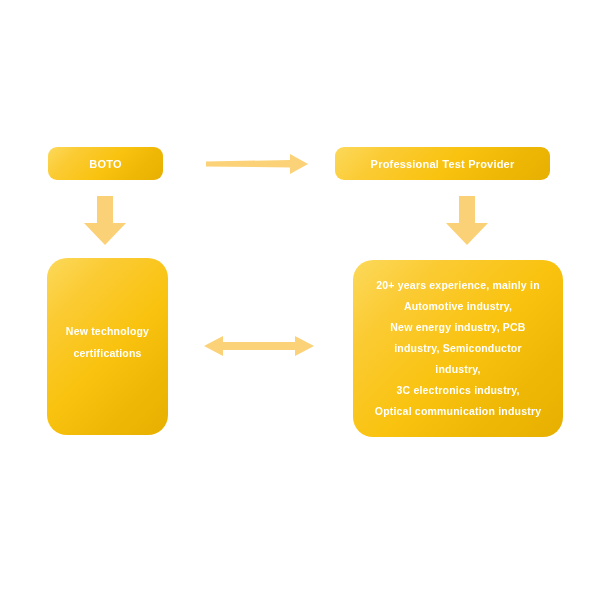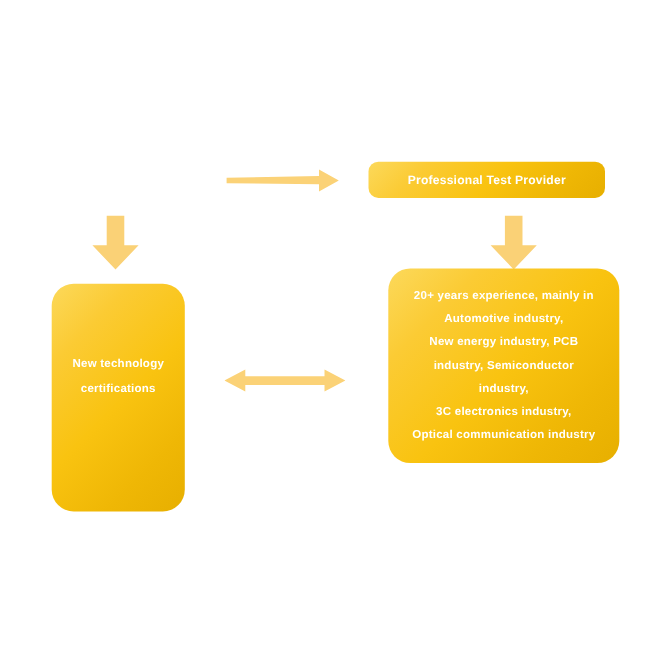--- a/index.html
+++ b/index.html
@@ -52,34 +52,34 @@
   #node-boto {
     left: 48px;  top: 147px;
     width: 115px; height: 33px;
   }
   #node-provider {
     left: 335px; top: 147px;
     width: 215px; height: 33px;
   }
   #node-certifications {
     left: 47px;  top: 258px;
-    width: 121px; height: 207px;
+    width: 121px; height: 177px;
     align-items: center;
     justify-content: flex-start;
     padding: 0 12px;
     flex-direction: column;
   }
   #node-certifications .cert-text {
     margin-top: 62px;
     font-size: 10.5px;
     line-height: 22px;
     white-space: pre-line;
   }
   #node-experience {
-    left: 353px; top: 244px;
+    left: 353px; top: 260px;
     width: 210px; height: 177px;
     padding: 0 2px;
   }
   #node-experience .exp-text {
     white-space: pre-line;
     line-height: 21px;
     font-size: 10.5px;
   }
 
   
@@ -91,20 +91,23 @@
   #arrow-right-top  { left: 204px; top: 152px; }
   #arrow-down-left  { left: 82px;  top: 196px; }
   #arrow-down-right { left: 444px; top: 196px; }
   #arrow-double     { left: 204px; top: 334px; }
 </style>
 </head>
 <body>
 
 <div id="canvas">
 
+  <div class="node pill" id="node-boto">
+    <span>BOTO</span>
+  </div>
 
   <div class="node pill" id="node-provider">
     <span>Professional Test Provider</span>
   </div>
 
   <div class="arrow" id="arrow-right-top">
     <svg width="106" height="24" viewBox="0 0 106 24">
       <path d="M2 9.5 L86 8 L86 2 L104 12 L86 22 L86 15.5 L2 14.5 Z" fill="#FBD277"></path>
     </svg>
   </div>

